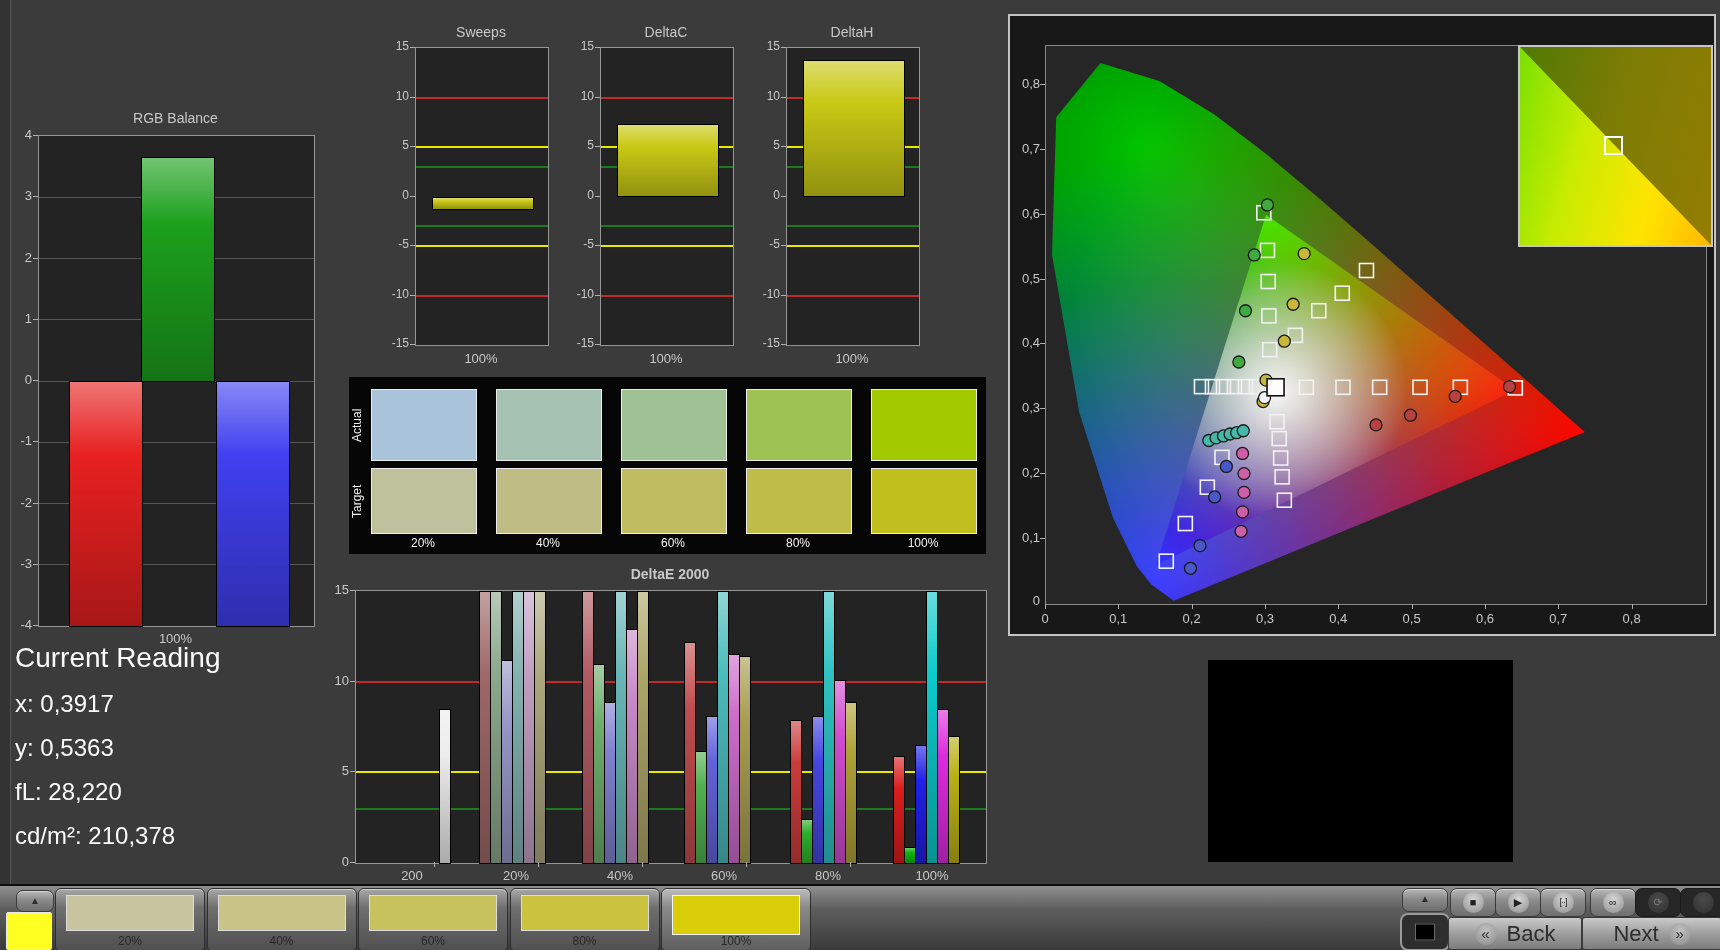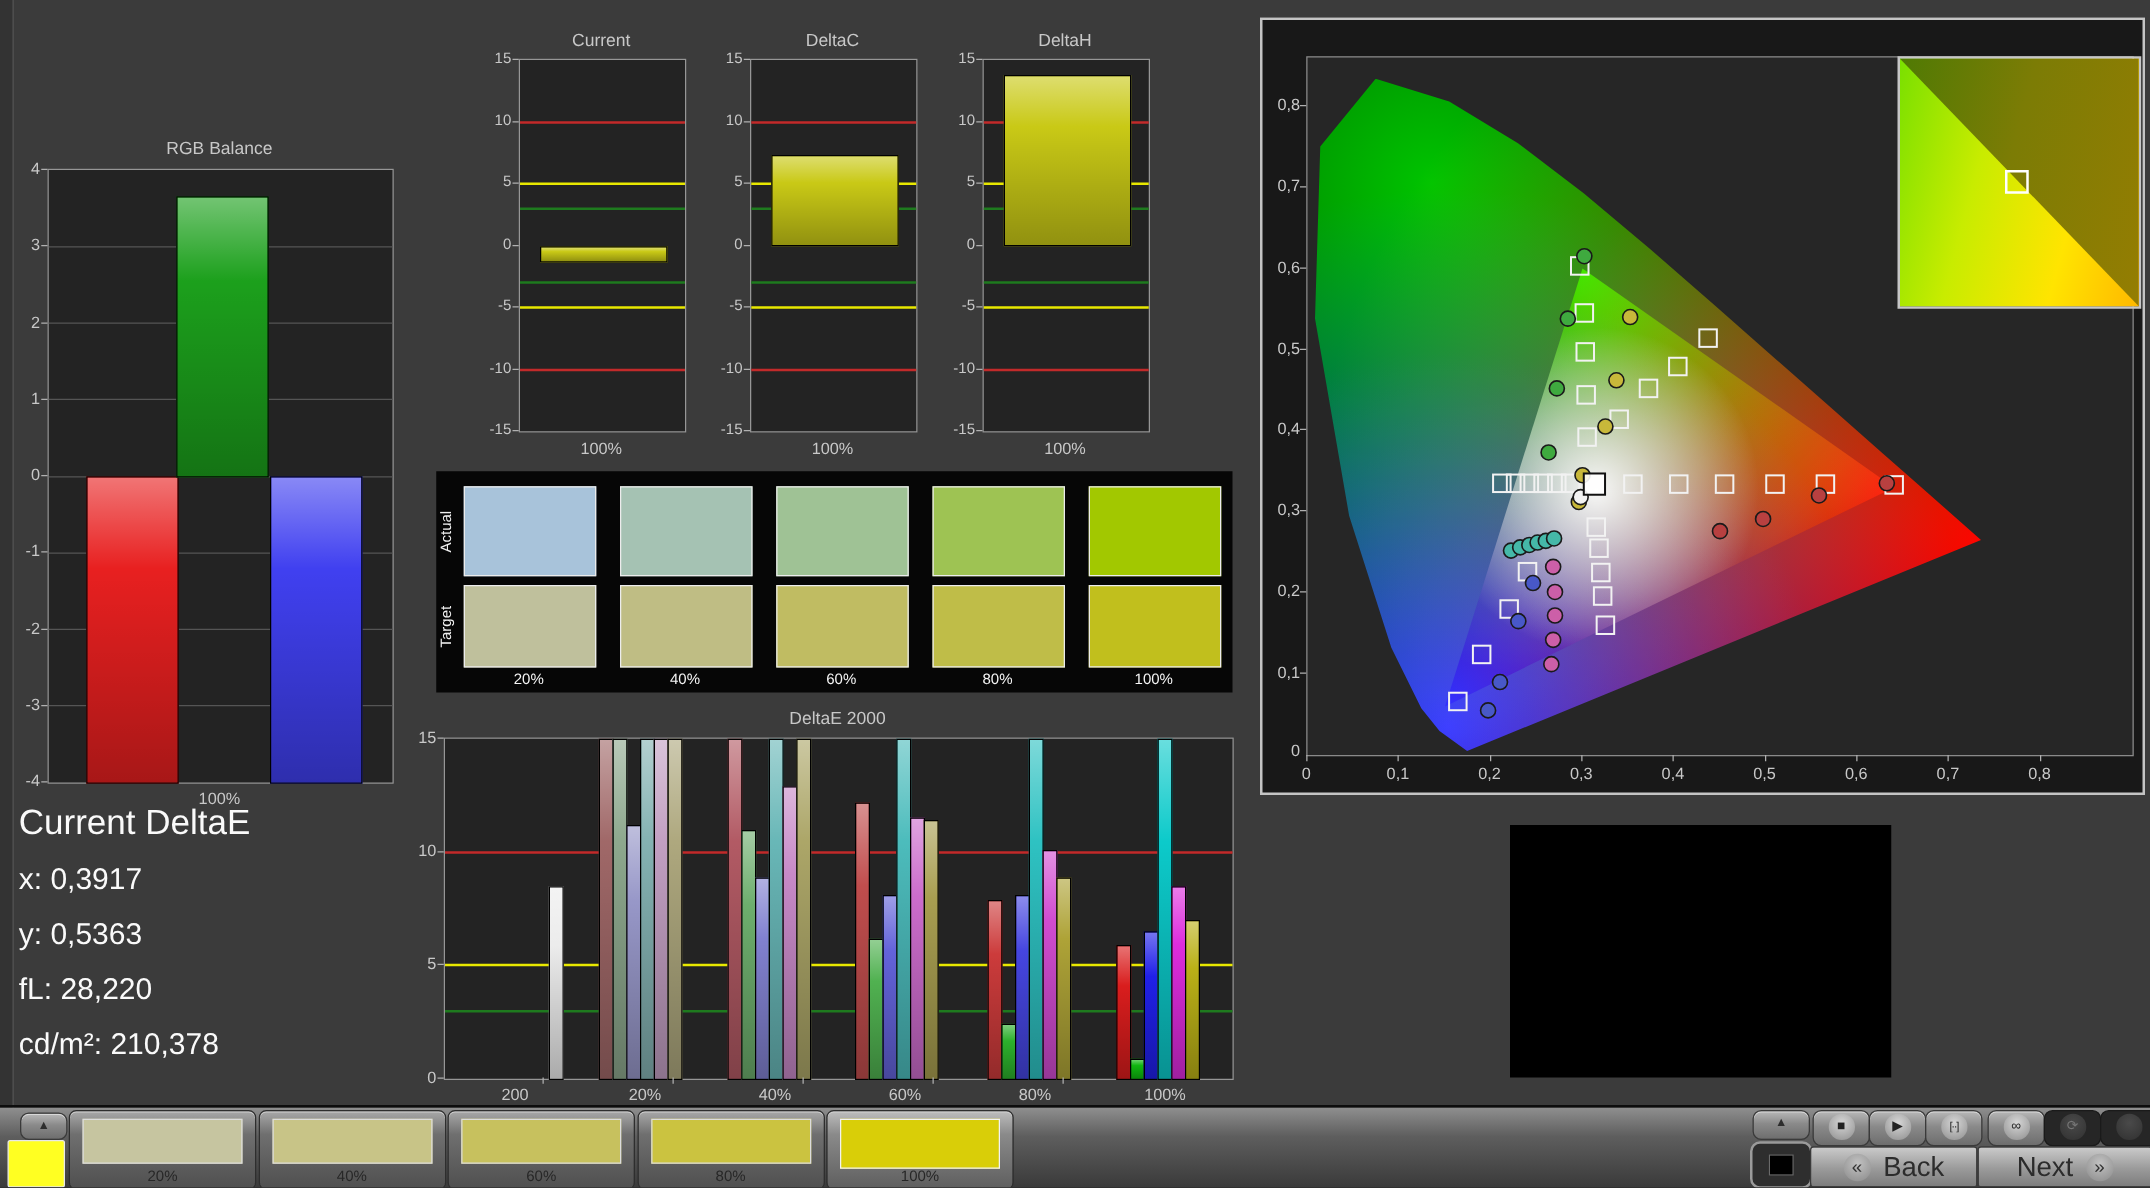--- a/index.html
+++ b/index.html
@@ -78,21 +78,21 @@
       <div class="grid" style="top:367px;"></div>
       <div class="grid" style="top:428.25px;"></div>
       <div class="bar" style="left: 30px; top: 245px; width: 72px; height: 244px; background-color: rgb(232, 32, 32);"></div>
       <div class="bar" style="left: 102px; top: 21.4375px; width: 72px; height: 222.562px; background-color: rgb(28, 160, 28);"></div>
       <div class="bar" style="left: 177px; top: 245px; width: 72px; height: 244px; background-color: rgb(64, 64, 240);"></div>
     </div>
   <div id="rgb-ylabels"></div>
   <div class="xlab" style="left:38px;top:631px;width:275px;">100%</div>
 
   <div id="delta-charts">
-      <div class="chart-title" style="left:415px;top:24px;width:132px;">Current</div>
+      <div class="chart-title" style="left:415px;top:24px;width:132px;">Sweeps</div>
       <div class="plot" style="left:415px;top:47px;width:132px;height:297px;">
         <div class="refline" style="top:48.5px;height:2px;background:#c22a2a;"></div>
         <div class="refline" style="top:246.5px;height:2px;background:#c22a2a;"></div>
         <div class="refline" style="top:98px;height:2px;background:#e8e800;"></div>
         <div class="refline" style="top:197px;height:2px;background:#e8e800;"></div>
         <div class="refline" style="top:117.80000000000001px;height:2px;background:#1e7a1e;"></div>
         <div class="refline" style="top:177.20000000000002px;height:2px;background:#1e7a1e;"></div>
         <div class="bar" style="left: 16px; top: 148.5px; width: 100px; height: 11.87px; background-color: rgb(201, 201, 22);"></div>
       </div>
       <div class="axis-label" style="left:381px;top:39px;width:28px;text-align:right;">15</div>
@@ -177,21 +177,21 @@
         <div class="swlab" style="left:272px;top:159px;width:104px;">60%</div>
         <div class="swatch" style="left: 397px; top: 12px; width: 104px; height: 70px; background: rgb(158, 195, 83);"></div>
         <div class="swatch" style="left: 397px; top: 91px; width: 104px; height: 64px; background: rgb(191, 189, 72);"></div>
         <div class="swlab" style="left:397px;top:159px;width:104px;">80%</div>
         <div class="swatch" style="left: 522px; top: 12px; width: 104px; height: 70px; background: rgb(162, 200, 0);"></div>
         <div class="swatch" style="left: 522px; top: 91px; width: 104px; height: 64px; background: rgb(193, 191, 29);"></div>
         <div class="swlab" style="left:522px;top:159px;width:104px;">100%</div>
       </div>
   </div>
 
-  <div class="chart-title" style="left:355px;top:566px;width:630px;">DeltaE 2000</div>
+  <div class="chart-title" style="left:355px;top:566px;width:630px;font-weight:bold;">DeltaE 2000</div>
   <div class="plot" id="deltae-plot" style="left:355px;top:590px;width:630px;height:272px;">
       <div class="refline" style="top:89.66666666666666px;height:2px;background:#c22a2a;"></div>
       <div class="refline" style="top:180.33333333333331px;height:2px;background:#e8e800;"></div>
       <div class="refline" style="top:216.6px;height:2px;background:#1e7a1e;"></div>
       <div class="bar" style="left: 83px; top: 117.867px; width: 10px; height: 153.133px; background-color: rgb(236, 236, 236);"></div>
       <div class="bar" style="left: 123px; top: 0px; width: 10px; height: 271px; background-color: rgb(160, 104, 104);"></div>
       <div class="bar" style="left: 134px; top: 0px; width: 10px; height: 271px; background-color: rgb(141, 168, 141);"></div>
       <div class="bar" style="left: 145px; top: 68.9067px; width: 10px; height: 202.093px; background-color: rgb(151, 151, 200);"></div>
       <div class="bar" style="left: 156px; top: 0px; width: 10px; height: 271px; background-color: rgb(132, 178, 178);"></div>
       <div class="bar" style="left: 167px; top: 0px; width: 10px; height: 271px; background-color: rgb(194, 159, 194);"></div>
@@ -359,21 +359,21 @@
   </div>
 
   <div id="inset">
     <div id="inset-bright"></div>
     <div id="inset-dark"></div>
     <div id="inset-marker"></div>
   </div>
 
   <div id="pattern-window"></div>
 
-  <div id="reading-head">Current DeltaE</div>
+  <div id="reading-head">Current Reading</div>
   <div id="reading-lines">
       <div class="reading-line" style="top:690px;">x: 0,3917</div>
       <div class="reading-line" style="top:734px;">y: 0,5363</div>
       <div class="reading-line" style="top:778px;">fL: 28,220</div>
       <div class="reading-line" style="top:822px;">cd/m²: 210,378</div>
     </div>
 
   <div id="toolbar">
     <div class="tb-btn tb-arrow" style="left:16px;top:4px;width:36px;height:20px;">▲</div>
     <div id="tb-yellow" style="background: rgb(255, 255, 34);"></div>

